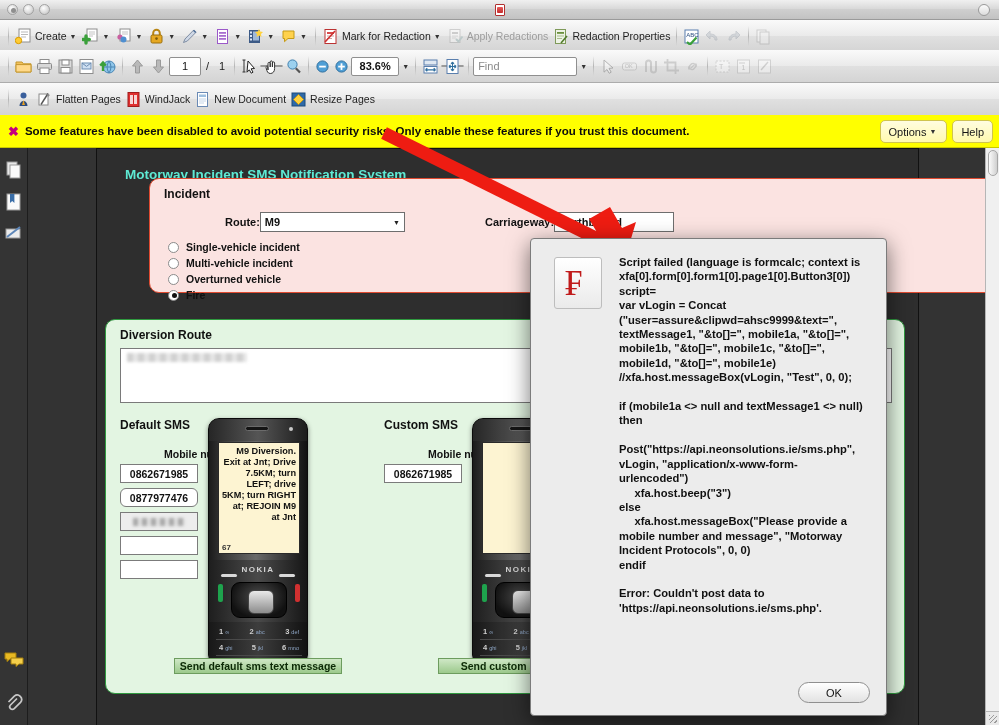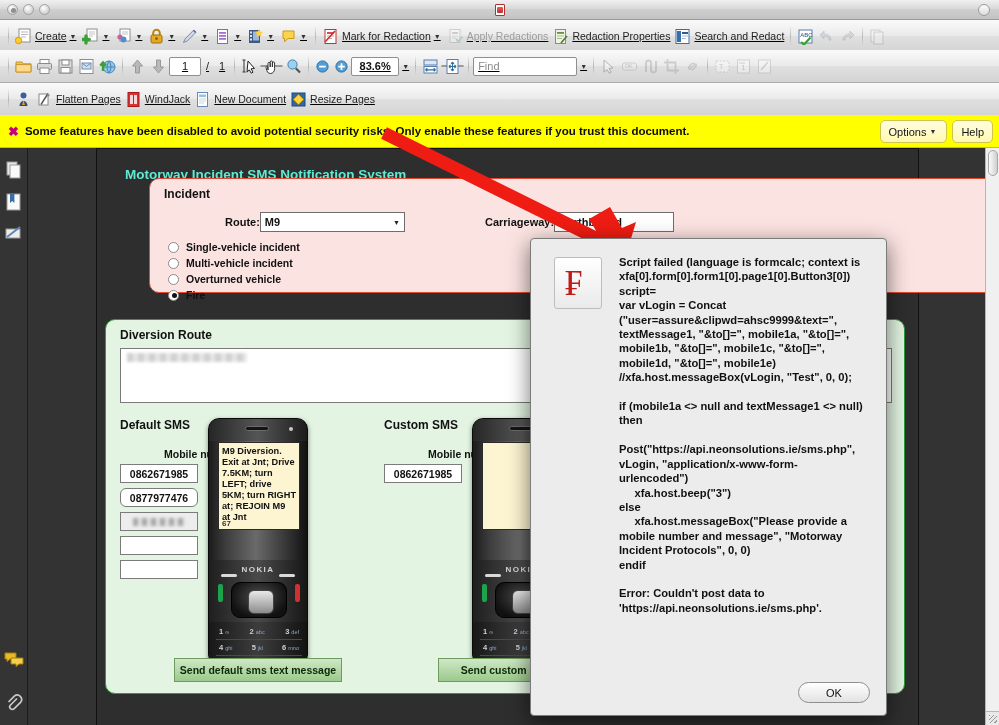--- a/index.html
+++ b/index.html
@@ -38,21 +38,21 @@
     background: linear-gradient(to bottom,#e85b5b,#c32b2b); border-radius:1px; }
   .win-right { position:absolute; right: 9px; top: 4px; width: 12px; height: 12px;
     border: 1px solid #9a9a9a; border-radius: 50%;
     background: linear-gradient(to bottom,#fbfbfb,#dcdcdc); }
 
   
   .toolbar {
     position: absolute; left: 0; width: 999px;
     background: linear-gradient(to bottom, #fafafa 0%, #eaeaea 50%, #e0e0e0 51%, #d4d4d4 100%);
     border-bottom: 1px solid #acacac;
-    display: flex; align-items: center; padding: 16px 4px; text-decoration: underline;
+    display: flex; align-items: center; padding: 16px 4px;
   }
   #tb1 { top: 20px; height: 30px; }
   #tb2 { top: 50px; height: 33px; }
   #tb3 { top: 83px; height: 32px; }
 
   .tbitem { display:flex; align-items:center; height: 100%; padding: 0 2px; cursor: default; }
   .tblabel { font-size: 10.5px; color: #1d1d1d; margin-left: 3px; white-space: nowrap; }
   .tblabel.dim { color: #9d9d9d; }
   .caret { font-size: 7px; color: #333; margin-left: 3px; margin-right: 2px; }
   .sep { width: 1px; height: 20px; margin: 0 4px;
@@ -153,36 +153,36 @@
     border:1px solid #7b7b7b; font-size:10.5px; font-weight:bold; color:#111;
     display:flex; align-items:center; justify-content:center;
   }
   .mobbox.blurred { background:#ededed; color:transparent; }
   .mobbox.blurred .bl {
     width:52px; height:8px;
     background: repeating-linear-gradient(90deg,#a9a9a9 0 5px,#e0e0e0 5px 9px);
     filter: blur(1.5px);
   }
   .sendbtn {
-    position:absolute; height:24px;
+    position:absolute; height:16px;
     background: linear-gradient(to bottom,#cfe8c6,#9cc98c);
     border:1px solid #6d9c5e; display:flex; align-items:center; justify-content:center;
     font-size:10.5px; font-weight:bold; color:#0c2a06;
   }
 
   
   .phone {
     position:absolute; width:100px; height:248px; border-radius:11px;
     background: linear-gradient(to right,#1b1b1b 0%,#3b3b3b 16%,#6a6a6a 48%,#2a2a2a 86%,#111 100%);
     border:1px solid #0b0b0b; overflow:hidden;
     box-shadow: 0 2px 5px rgba(0,0,0,.45);
   }
   .phone-screen {
-    position:absolute; left:9px; top:23px; width:82px; height:88px;
-    background:#fdf4d2; border:1px solid #2a2a2a; overflow:hidden;
+    position:absolute; left:9px; top:23px; width:82px; height:112px;
+    background:#fdf4d2; border:1px solid #2a2a2a; overflow:hidden;text-align:right;
   }
   .sms-text { font-size:9.2px; font-weight:bold; color:#111; padding:3px 3px 0 3px; line-height:11px; }
   .sms-count { position:absolute; left:3px; bottom:1px; font-size:8px; font-weight:bold; color:#333; }
   .phone-top { position:absolute; left:0; top:0; width:100%; height:22px;
      background: linear-gradient(to right,#262626,#555,#1c1c1c); }
   .speaker { position:absolute; left:36px; top:7px; width:24px; height:5px; border-radius:3px;
      background:#141414; border:1px solid #6b6b6b; }
   .cam { position:absolute; right:14px; top:8px; width:4px; height:4px; border-radius:50%; background:#c9c9c9;}
   .nokia { position:absolute; left:0; right:0; top:146px; text-align:center;
      font-size:8px; letter-spacing:1.4px; color:#d4d4d4; font-weight:bold; }
@@ -390,31 +390,20 @@
         <svg width="17" height="17" viewBox="0 0 17 17">
             <rect x="3.5" y="1.5" width="10" height="14" fill="#eef3e6" stroke="#7f9a5a"></rect>
             <rect x="5" y="4" width="7" height="1.8" fill="#6a8f3d"></rect>
             <path d="M5 8h7M5 10.5h5" stroke="#a9bd8f"></path>
             <path d="M9 15l6-7" stroke="#4f7a2a" stroke-width="1.6"></path>
           </svg>
       </span>
       <span class="tblabel">Redaction Properties</span>
     </div>
 
-    <div class="tbitem">
-      <span class="icn">
-        <svg width="17" height="17" viewBox="0 0 17 17">
-            <rect x="2" y="1.5" width="13" height="14" fill="#fff" stroke="#3a6ea8"></rect>
-            <rect x="3" y="3" width="4" height="11" fill="#3a6ea8"></rect>
-            <rect x="8" y="4" width="6" height="2" fill="#2e5c90"></rect>
-            <path d="M8 8h6M8 10.5h4" stroke="#9fb8d8"></path>
-          </svg>
-      </span>
-      <span class="tblabel">Search and Redact</span>
-    </div>
 
     <div class="sep"></div>
 
     <div class="tbitem">
       <span class="icn">
         <svg width="17" height="17" viewBox="0 0 17 17">
             <rect x="2" y="2" width="13" height="13" fill="#fff" stroke="#5a7fb0"></rect>
             <text x="3.2" y="8.5" font-size="6" fill="#2c4f80" font-family="sans-serif">ABC</text>
             <path d="M4 14l3 2.6 6.5-7" stroke="#3aa03a" stroke-width="2.2" fill="none"></path>
           </svg>

